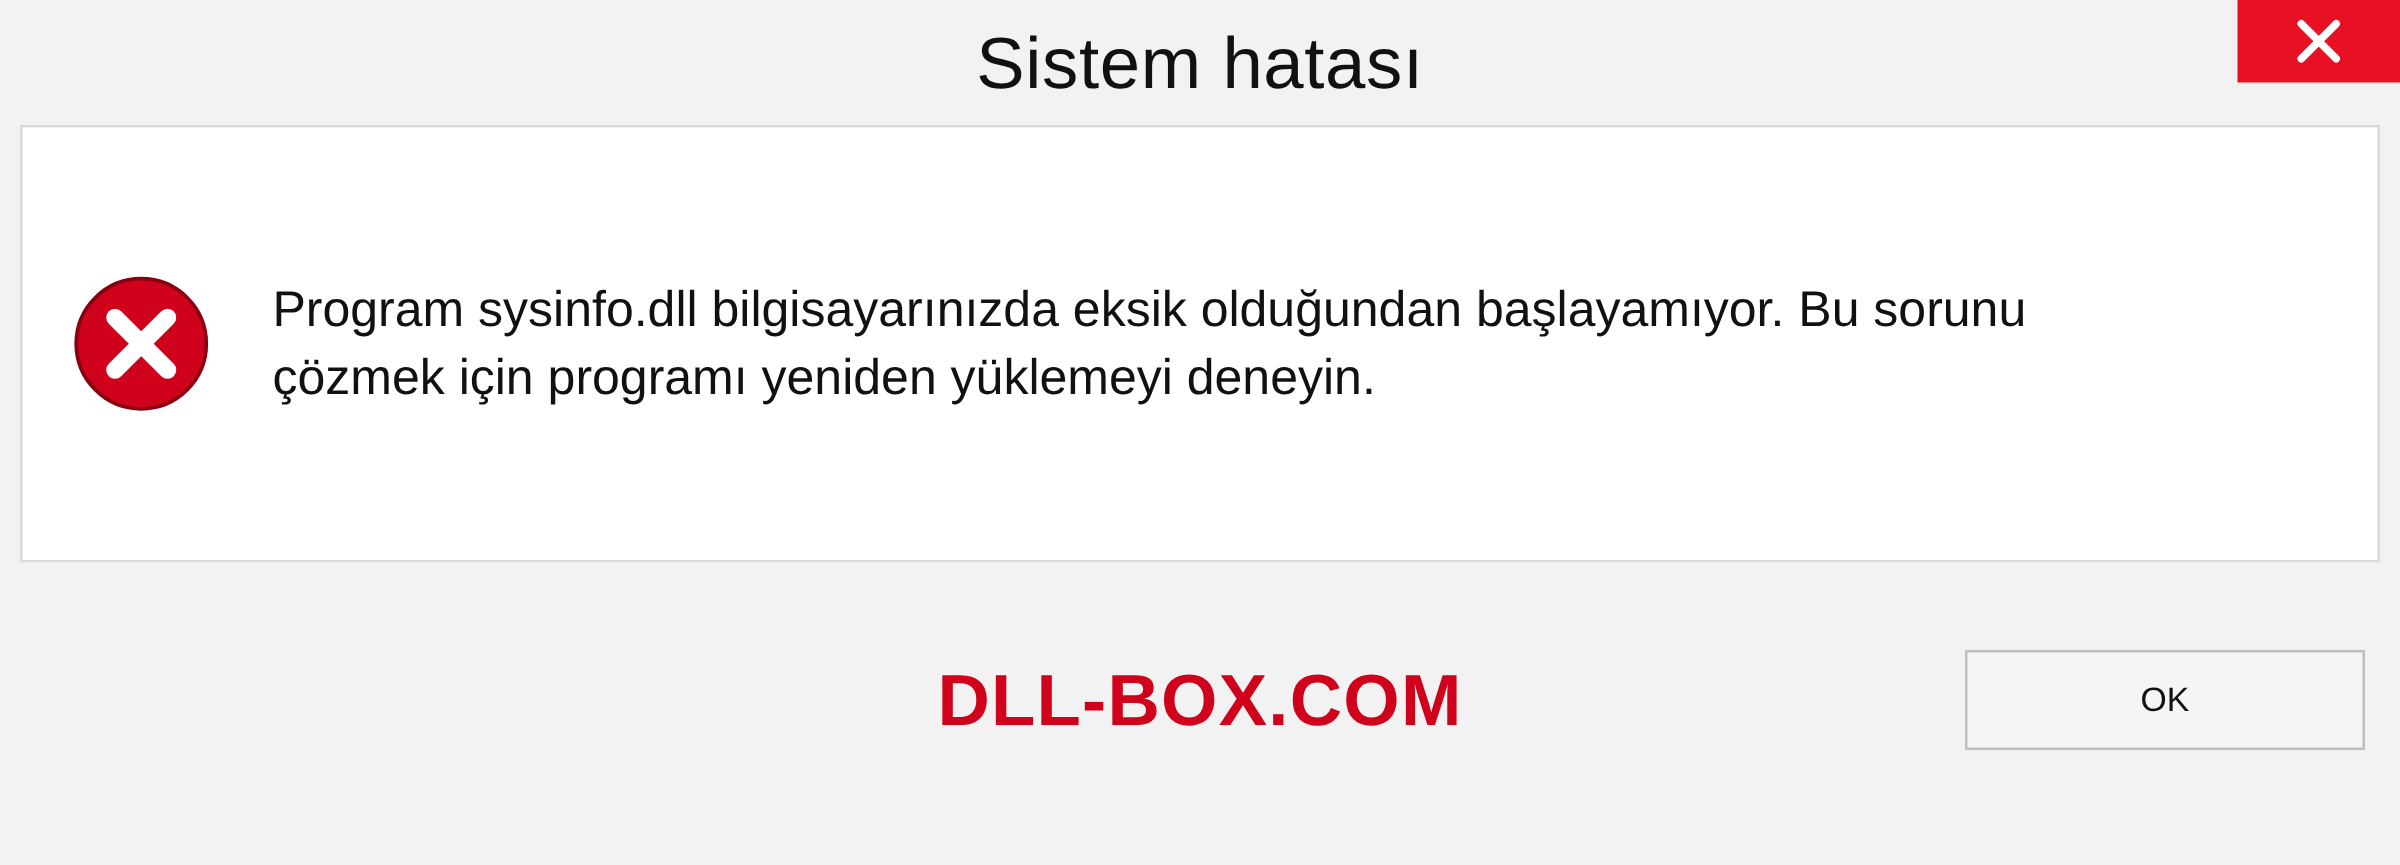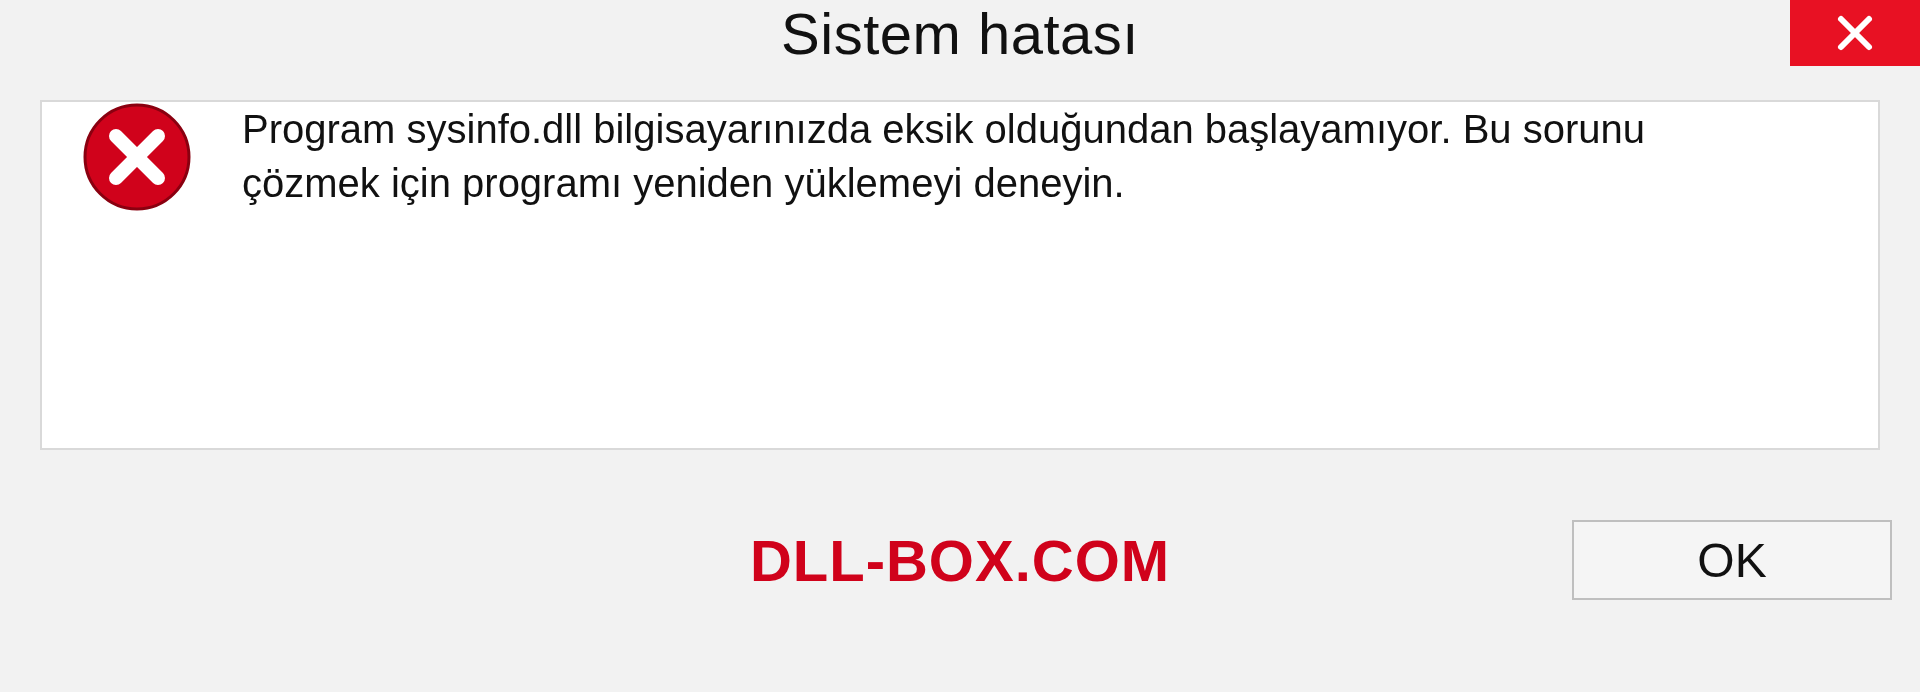--- a/index.html
+++ b/index.html
@@ -14,21 +14,21 @@
     position: relative;
     width: 1920px;
     height: 692px;
     background: #f2f2f2;
   }
   .titlebar {
     position: relative;
     width: 100%;
     height: 100px;
     display: flex;
-    align-items: flex-start;
+    align-items: center;
     justify-content: center;
   }
   .title {
     font-size: 58px;
     font-weight: 400;
     color: #111;
     letter-spacing: 0.5px;
   }
   .close-btn {
     position: absolute;
@@ -37,25 +37,26 @@
     width: 130px;
     height: 66px;
     background: #e81123;
     display: flex;
     align-items: center;
     justify-content: center;
     cursor: pointer;
   }
   .close-btn svg { display: block; }
   .content-panel {
-    margin: 0 40px;
+    margin: 0 16px;
     border: 2px solid #d9d9d9;
     background: #ffffff;
     height: 350px;
     display: flex;
+    align-items: center;
     padding: 0 40px;
   }
   .err-icon {
     width: 110px;
     height: 110px;
     flex: 0 0 110px;
     margin-right: 50px;
     display: flex;
     align-items: center;
     justify-content: center;
@@ -84,21 +85,21 @@
     color: #d0021b;
     letter-spacing: 1px;
     text-align: center;
     font-family: Arial, Helvetica, sans-serif;
   }
   .ok-btn {
     width: 320px;
     height: 80px;
     border: 2px solid #bfbfbf;
     background: #f5f5f5;
-    font-size: 48px;
+    font-size: 27px;
     color: #111;
     display: flex;
     align-items: center;
     justify-content: center;
     cursor: pointer;
     font-family: inherit;
   }
 </style>
 </head>
 <body>

